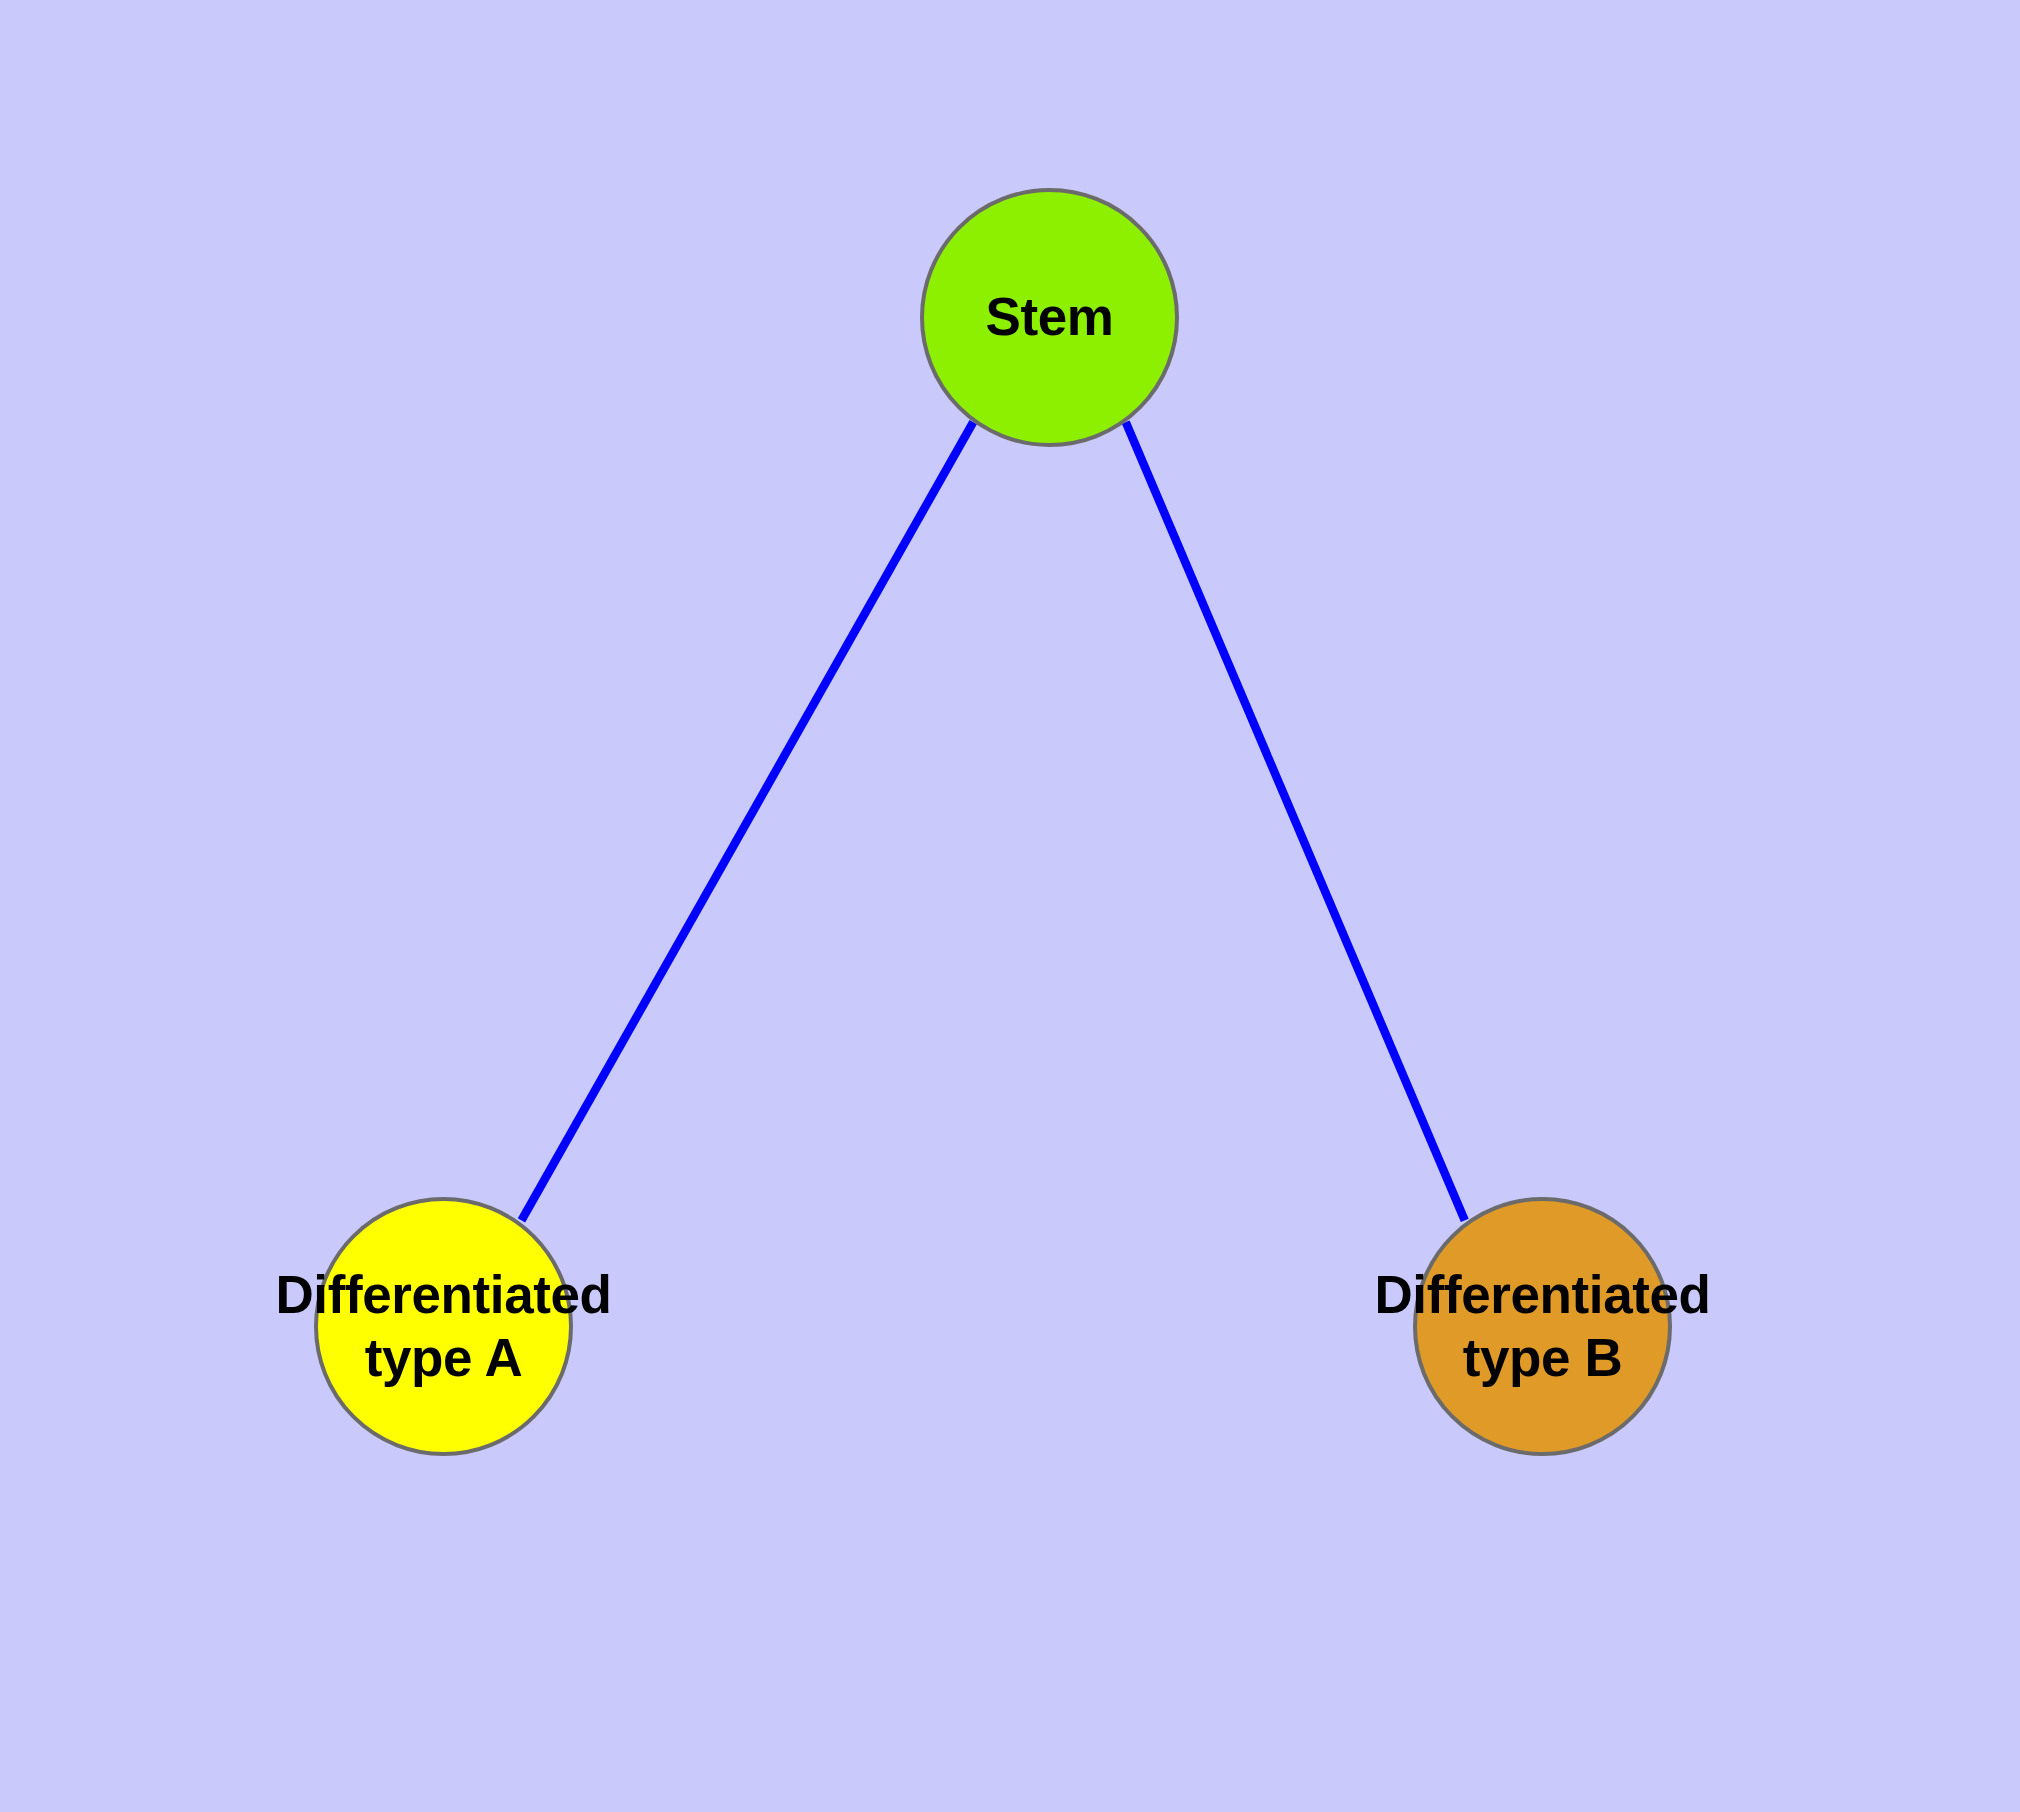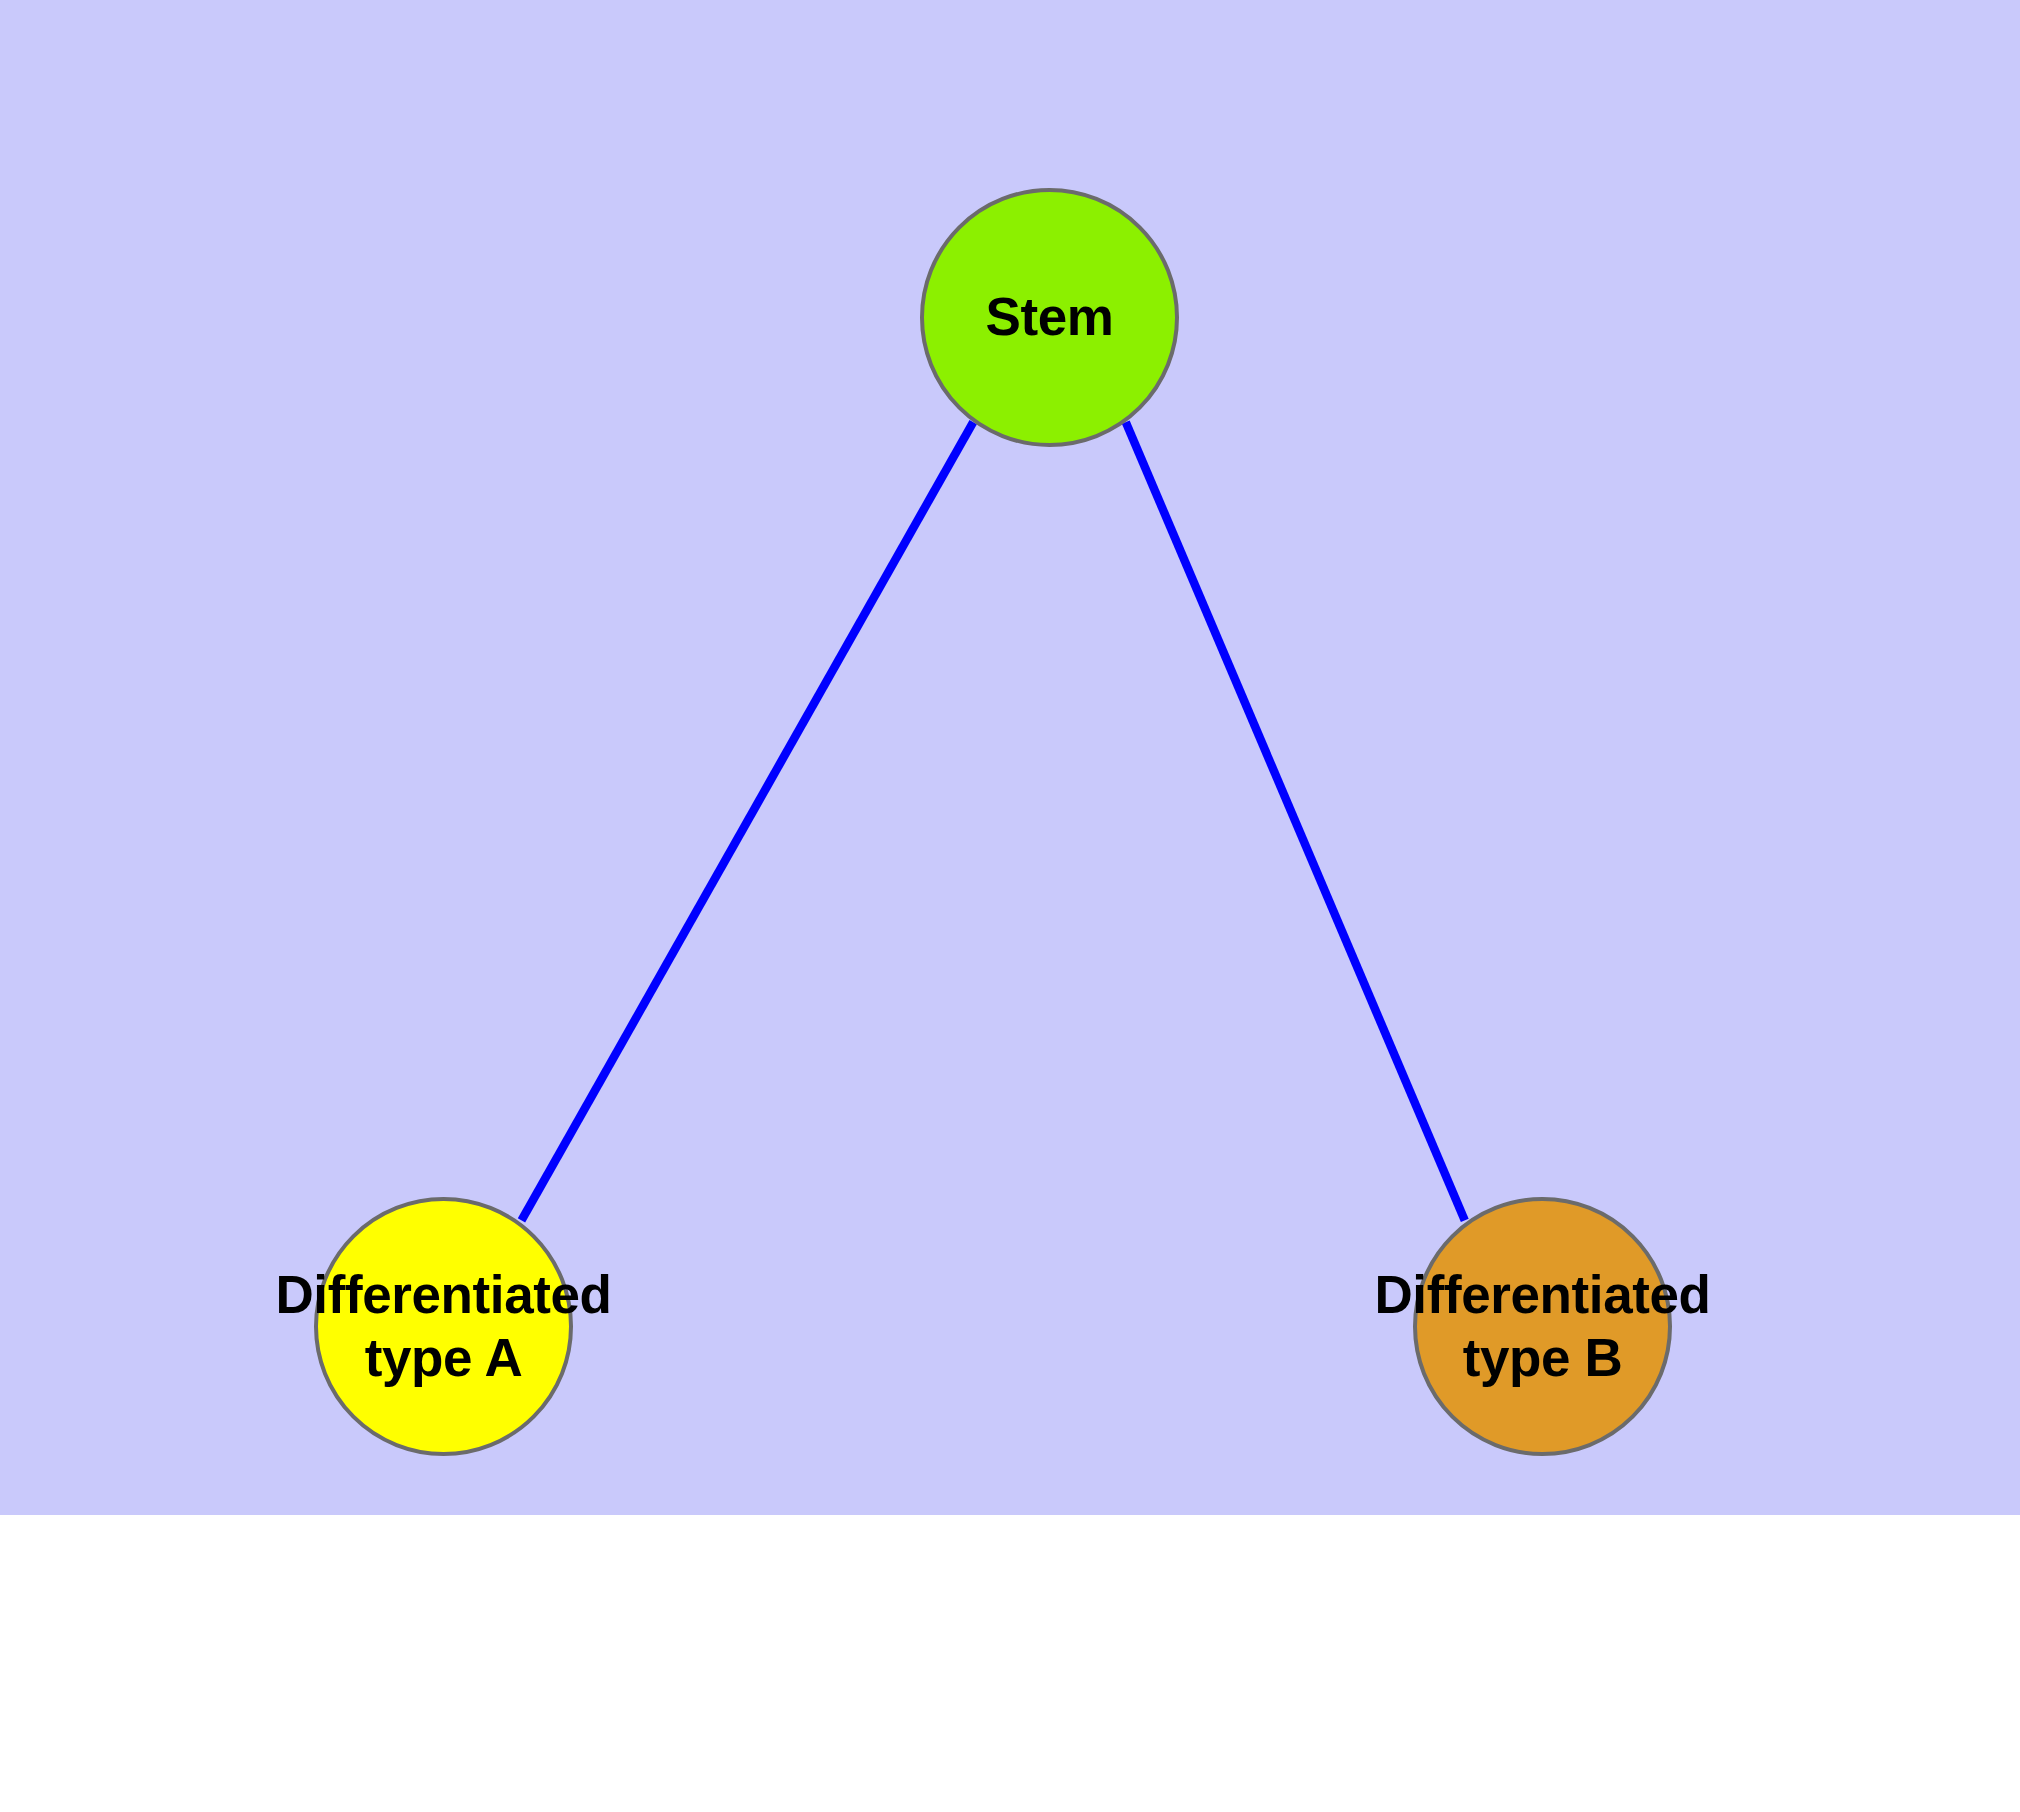--- a/index.html
+++ b/index.html
@@ -58,21 +58,21 @@
     line-height: 1.18;
     text-align: center;
     white-space: nowrap;
     letter-spacing: -0.4px;
     pointer-events: none;
   }
 </style>
 </head>
 <body>
 
-<div id="graph-canvas" style="width: 2021px; height: 1515px; background: rgb(201, 201, 251);">
+<div id="graph-canvas" style="width: 2021px; height: 1812px; background: rgb(201, 201, 251);">
 
   <svg id="edge-layer" viewBox="0 0 2384 2138">
     <line x1="1148" y1="498" x2="615" y2="1440" stroke="#0000ff" stroke-width="10" stroke-linecap="butt"></line>
     <line x1="1328" y1="498" x2="1728" y2="1440" stroke="#0000ff" stroke-width="10" stroke-linecap="butt"></line>
   </svg>
 
   <div id="node-layer">
 
     <div class="node" style="left: 920px; top: 188px; width: 259px; height: 259px;">
       <div class="node-circle" style="width: 259px; height: 259px; background: rgb(140, 240, 0); border-color: rgb(107, 107, 107); border-width: 4.2px;"></div>

